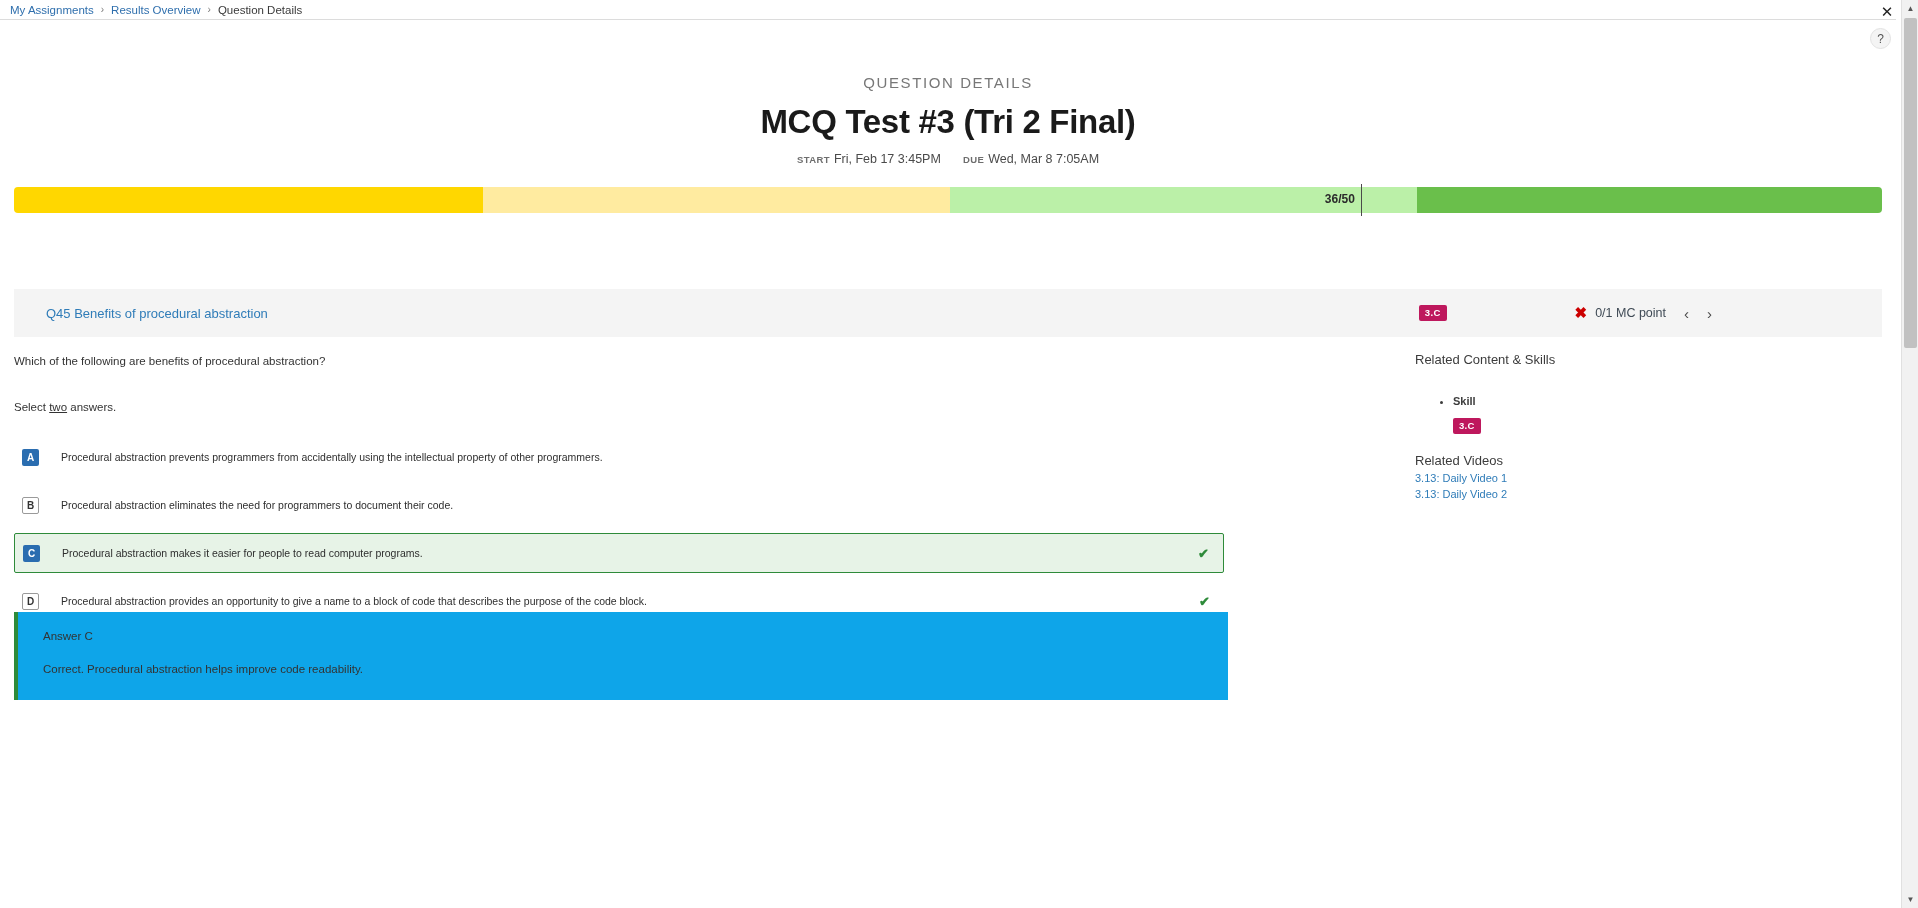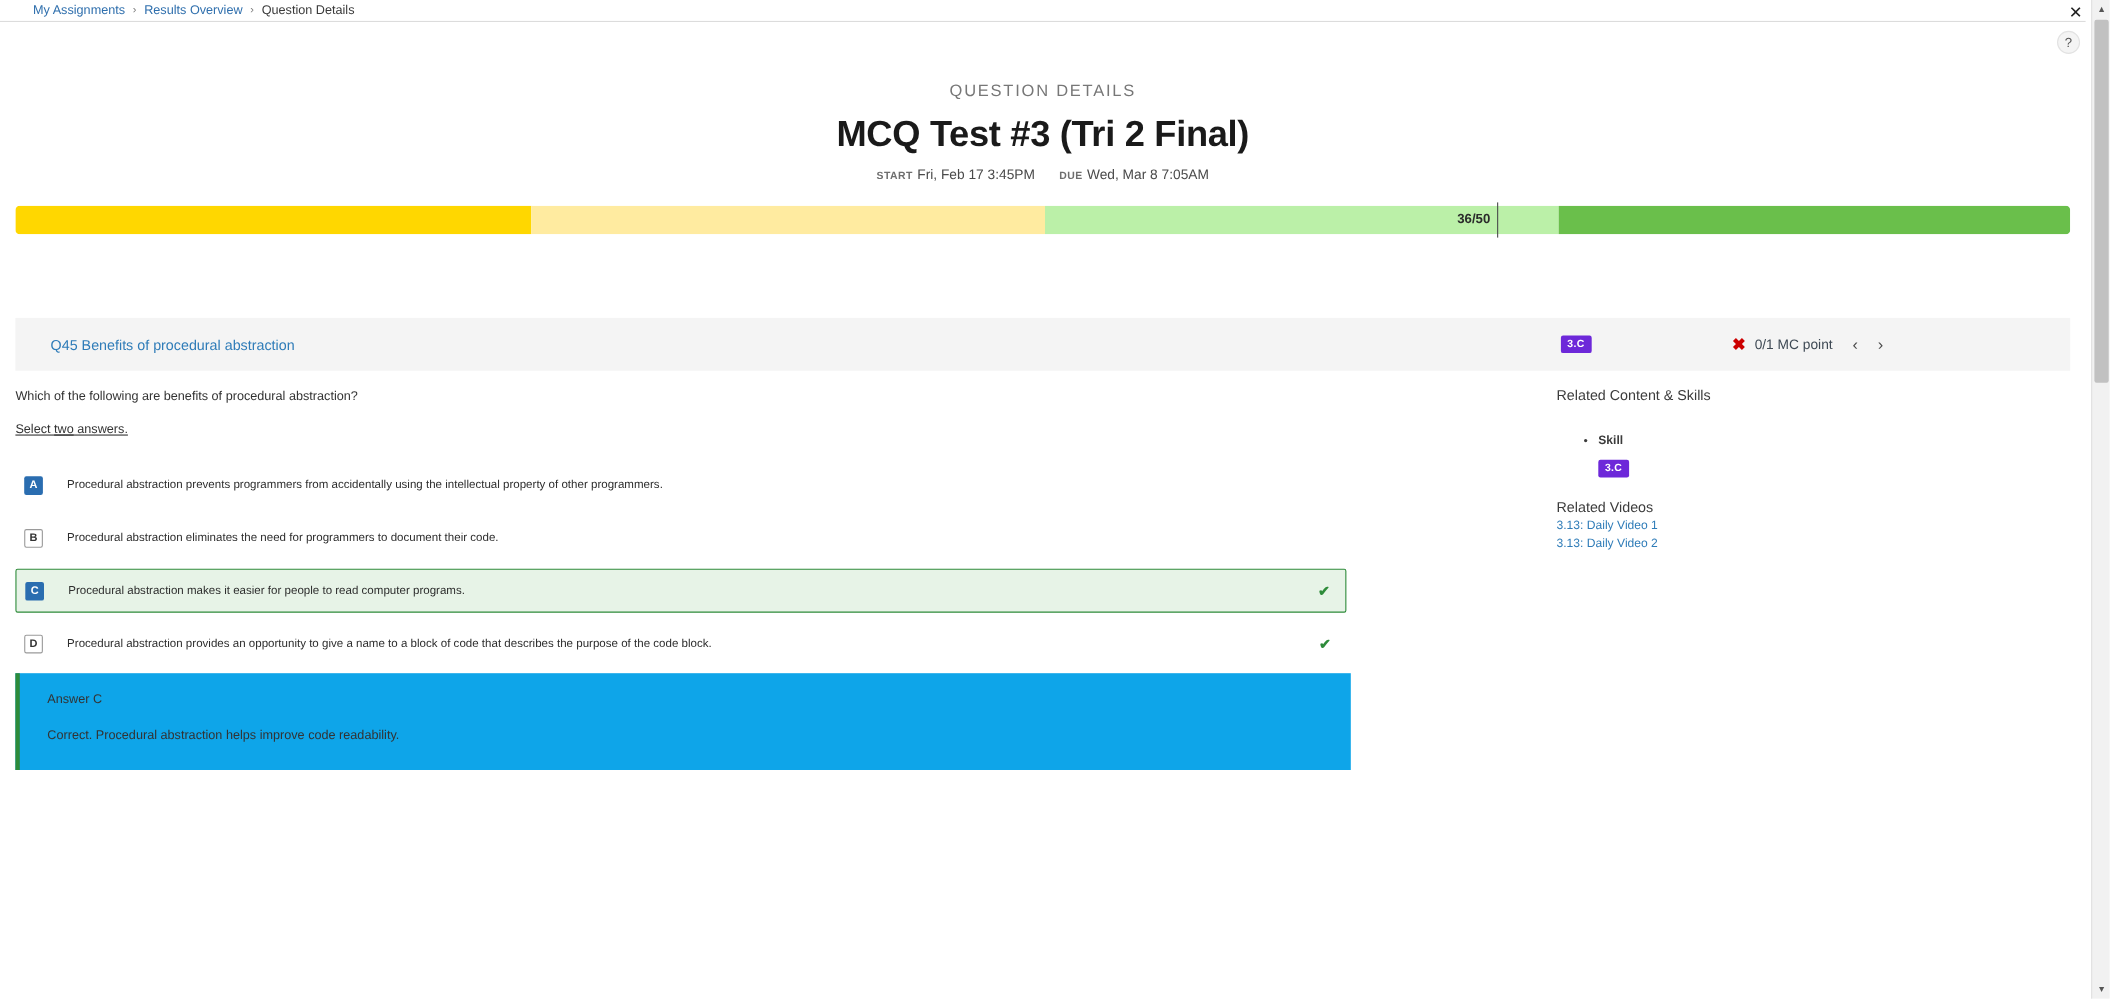--- a/index.html
+++ b/index.html
@@ -12,21 +12,21 @@
     overflow: hidden;
   }
   #app { position: relative; width: 1918px; height: 908px; }
 
   
   .topbar {
     position: absolute; left: 0; top: 0; width: 1896px; height: 20px;
     border-bottom: 1px solid #dcdcdc;
     display: flex; align-items: center;
   }
-  .crumbs { display: flex; align-items: center; padding-left: 30px; font-size: 11.5px; }
+  .crumbs { display: flex; align-items: center; padding-left: 10px; font-size: 11.5px; }
   .crumb-link { color: #2f6fad; cursor: pointer; }
   .crumb-sep { color: #7b7b7b; margin: 0 7px; font-size: 10px; }
   .crumb-current { color: #3a3a3a; }
   .close-x {
     position: absolute; right: 22px; top: 2px; width: 18px; height: 18px;
     display: flex; align-items: center; justify-content: center;
     color: #222; font-size: 15px; cursor: pointer; line-height: 1;
   }
 
   
@@ -104,35 +104,35 @@
     position: absolute; left: 14px; top: 289px; width: 1868px; height: 48px;
     background: #f4f4f4; display: flex; align-items: center;
   }
   .qtitle {
     margin-left: 32px; font-size: 13px; color: #2f7cb8; cursor: pointer;
   }
   .qhead-right {
     margin-left: auto; display: flex; align-items: center; padding-right: 170px;
   }
   .skill-badge {
-    background: #6d28d9; color: #ffffff; font-size: 9.5px; font-weight: bold;
+    background: #be185d; color: #ffffff; font-size: 9.5px; font-weight: bold;
     padding: 2px 6px 3px; border-radius: 2px; letter-spacing: 0.3px;
   }
   .score-group { display: flex; align-items: center; margin-left: 128px; }
   .x-mark { color: #cc0000; font-size: 15px; font-weight: bold; margin-right: 8px; }
   .mc-points { font-size: 12.5px; color: #3f4a55; }
   .chev {
     font-size: 15px; color: #4a4a4a; margin-left: 18px; cursor: pointer;
     line-height: 1;
   }
 
   
   .qbody { position: absolute; left: 14px; top: 355px; width: 1210px; }
   .qprompt { font-size: 11.5px; color: #333; }
-  .qinstr { font-size: 11.5px; color: #333; margin-top: 18px; text-decoration: underline; }
+  .qinstr { font-size: 11.5px; color: #333; margin-top: 34px; }
   .qinstr u { text-decoration: underline; }
 
   .choices { margin-top: 24px; }
   .choice {
     position: relative; display: flex; align-items: center;
     min-height: 40px; padding: 8px 14px 8px 8px; margin-bottom: 8px;
   }
   .choice.sel-correct {
     background: #e7f3e7; border: 1.5px solid #2e8b3a; border-radius: 2px;
   }

